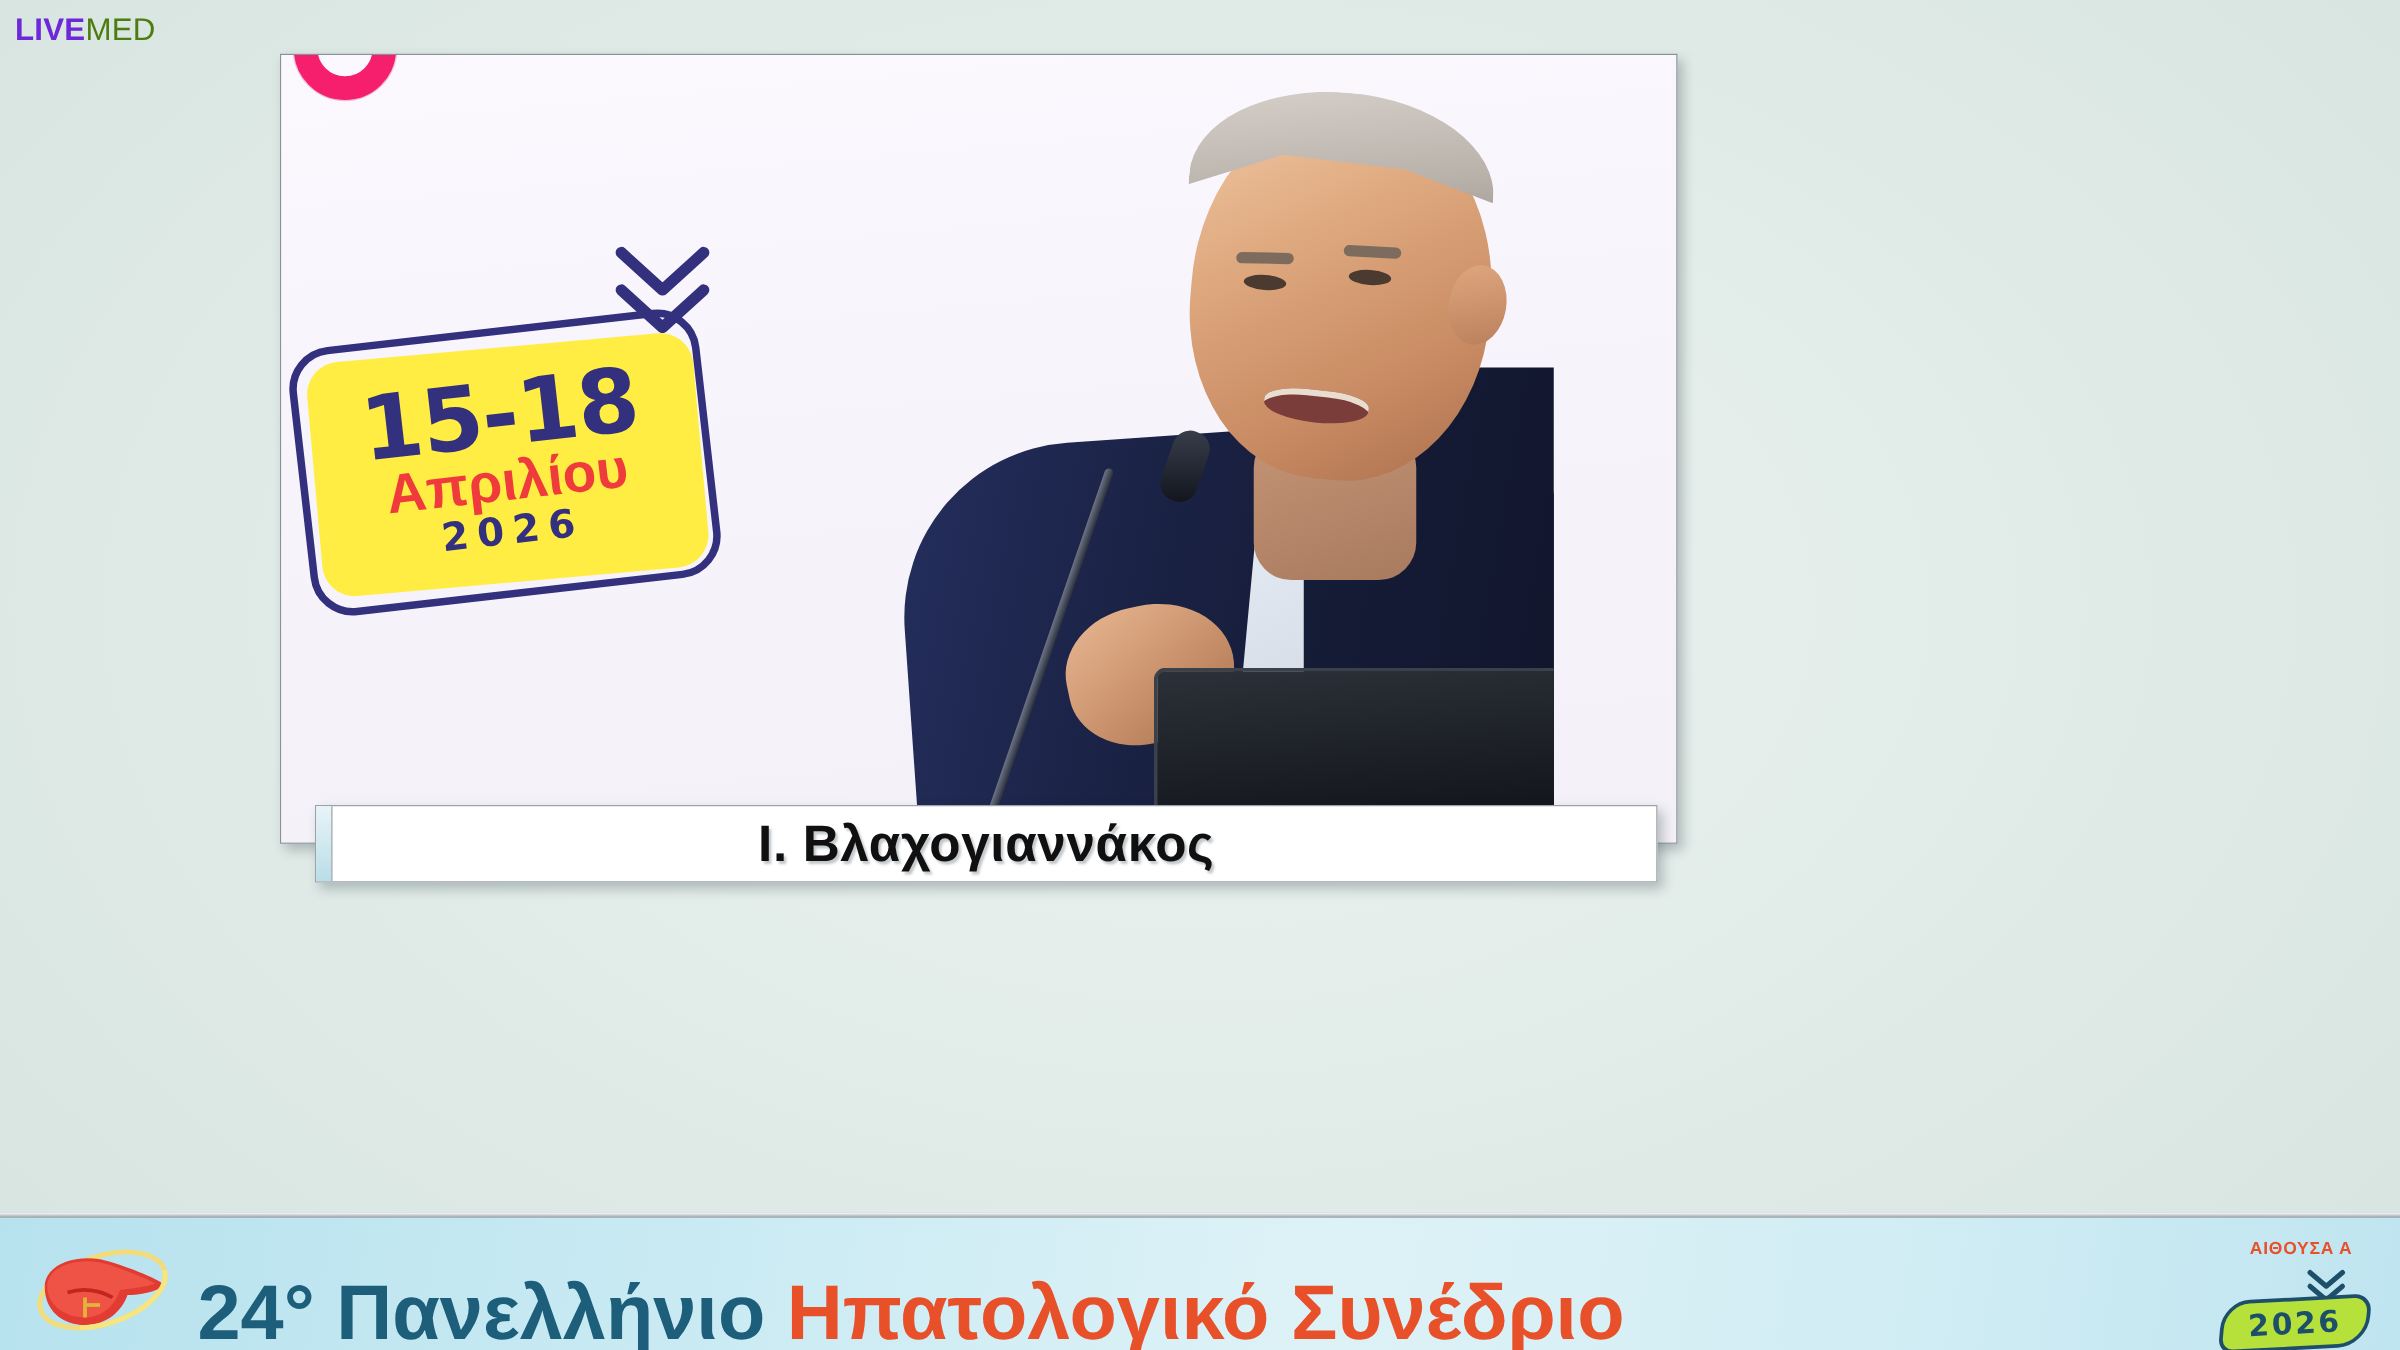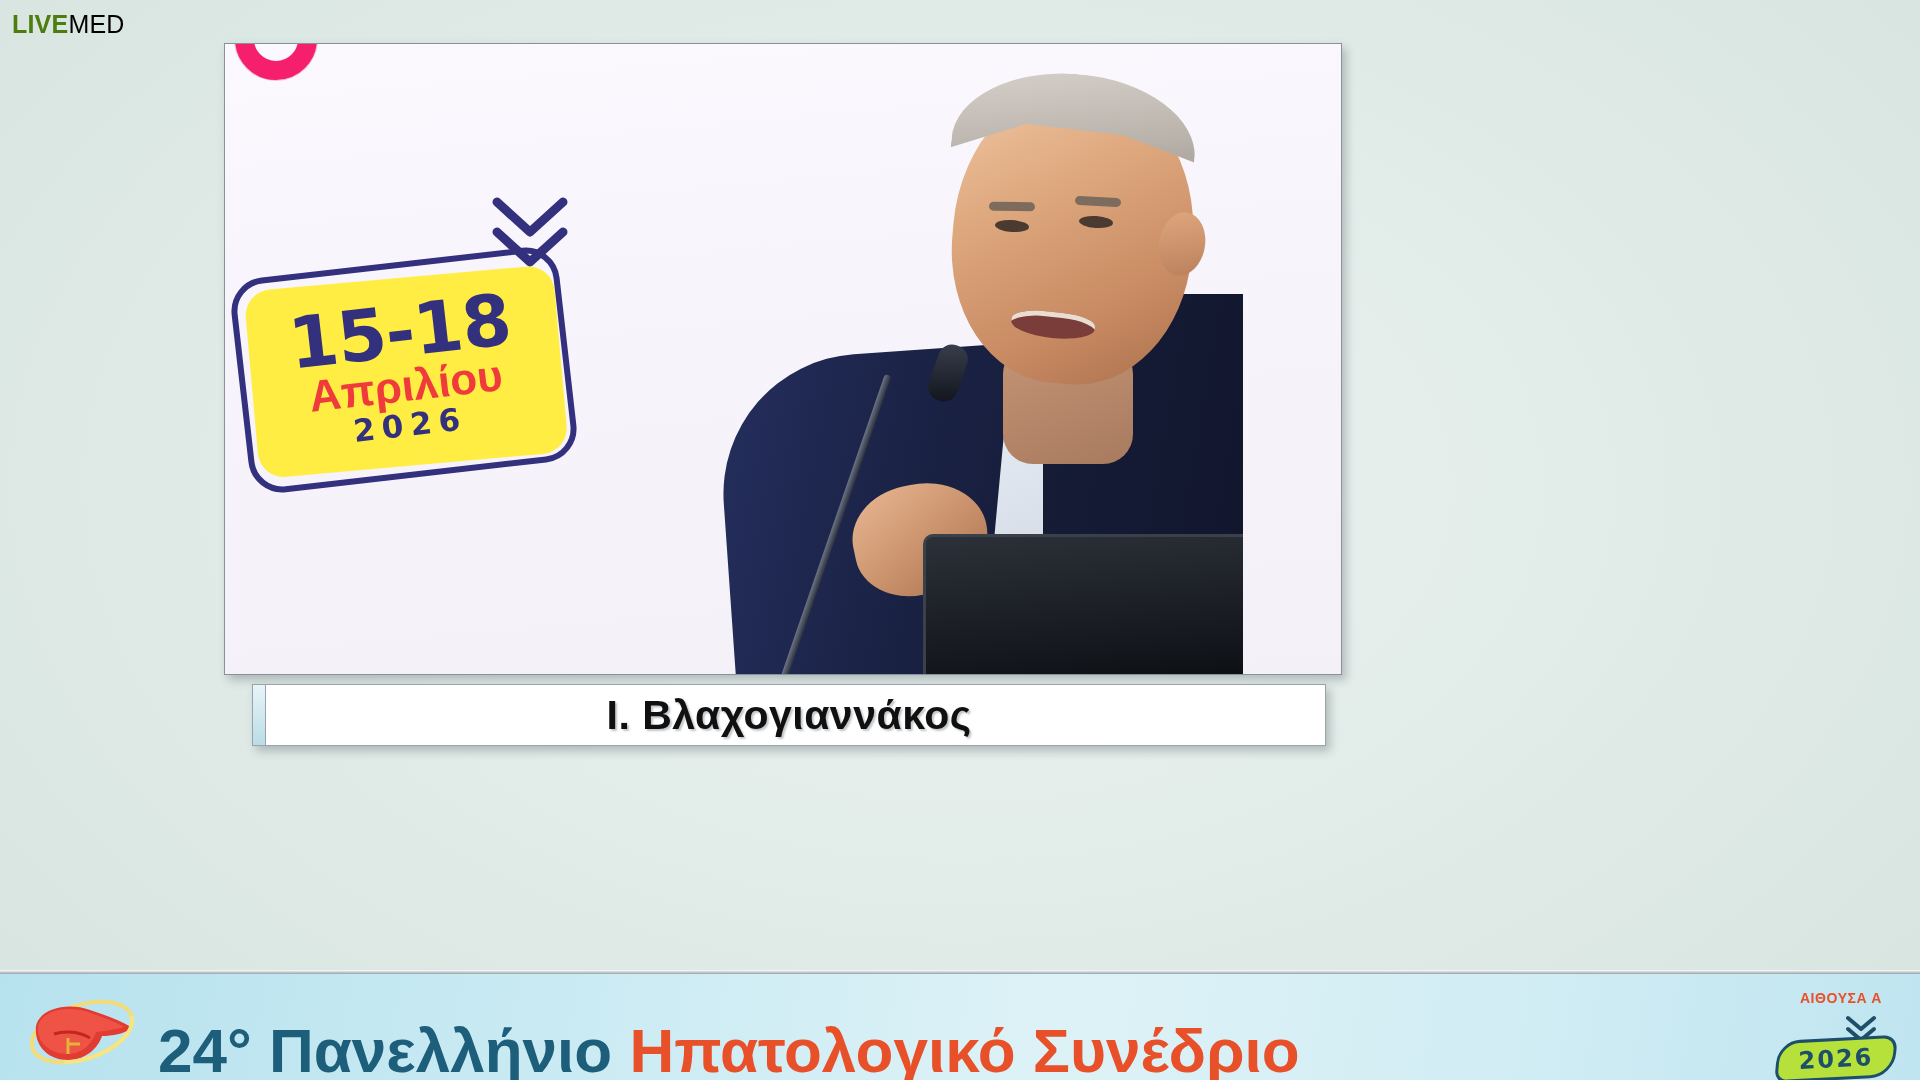--- a/index.html
+++ b/index.html
@@ -10,22 +10,22 @@
       radial-gradient(ellipse 1400px 900px at 50% 45%, #eaf2f0 0%, #e2ece9 45%, #dbe7e3 75%, #d6e3df 100%);
     position:relative;
   }
 
   
   #brand-logo{
     position:absolute; left:12px; top:12px;
     font-size:25px; letter-spacing:.2px; line-height:1;
     white-space:nowrap; user-select:none;
   }
-  #brand-logo .b1{ font-weight:bold; color:#4d7c0f; }
-  #brand-logo .b2{ font-weight:400; color:#000000; }
+  #brand-logo .b1{ font-weight:bold; color:#6d28d9; }
+  #brand-logo .b2{ font-weight:400; color:#4d7c0f; }
 
   
   #video-stage{
     position:absolute;
     left:224px; top:43px;
     width:1118px; height:632px;
     background:#f7f4fb;
     border:1px solid #8a9299;
     box-shadow:4px 5px 9px rgba(40,55,60,.28);
     overflow:hidden;
@@ -201,21 +201,21 @@
     width:410px; height:145px;
     background:linear-gradient(175deg,#2c3038 0%,#15181e 70%,#0b0d11 100%);
     border-radius:10px 10px 0 0;
     border:3px solid #3b414a;
     border-bottom:none;
   }
 
   
   #speaker-name-banner{
     position:absolute;
-    left:252px; top:684px;
+    left:252px; top:644px;
     width:1074px; height:62px;
     background:#ffffff;
     border:1px solid #9aa3a9;
     box-shadow:4px 5px 9px rgba(40,55,60,.28);
     display:flex; align-items:center; justify-content:center;
   }
   #speaker-name-banner .accent{
     position:absolute; left:0; top:0; bottom:0; width:13px;
     background:linear-gradient(180deg,#e8f4f8,#b9dde7);
     border-right:1px solid #9aa3a9;

